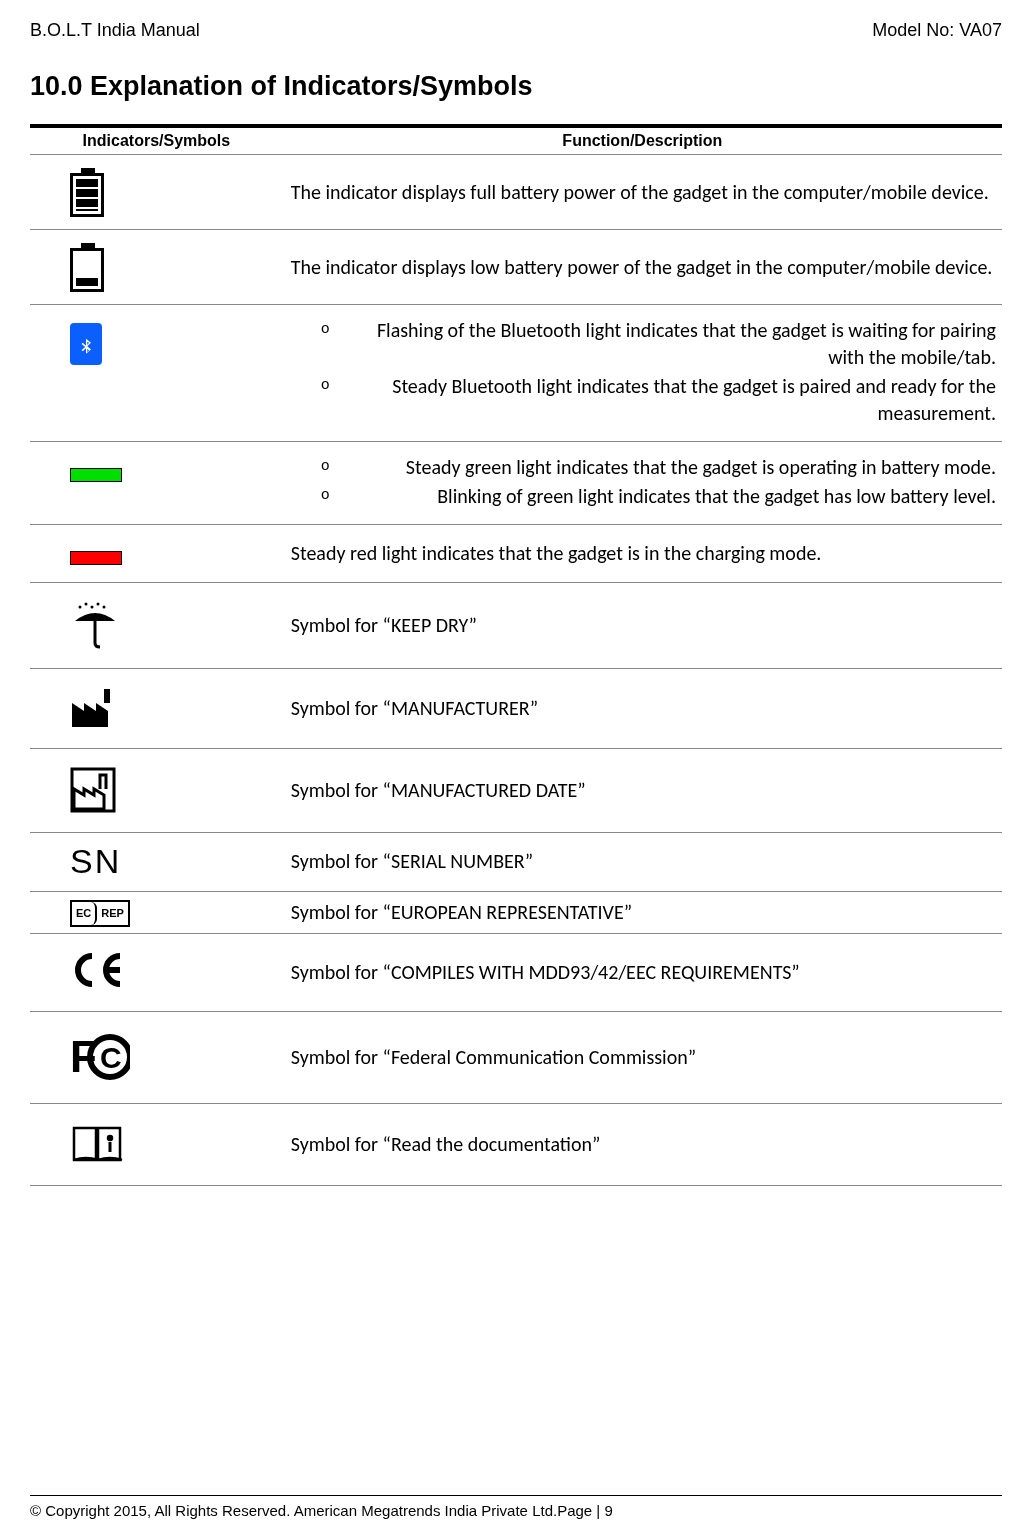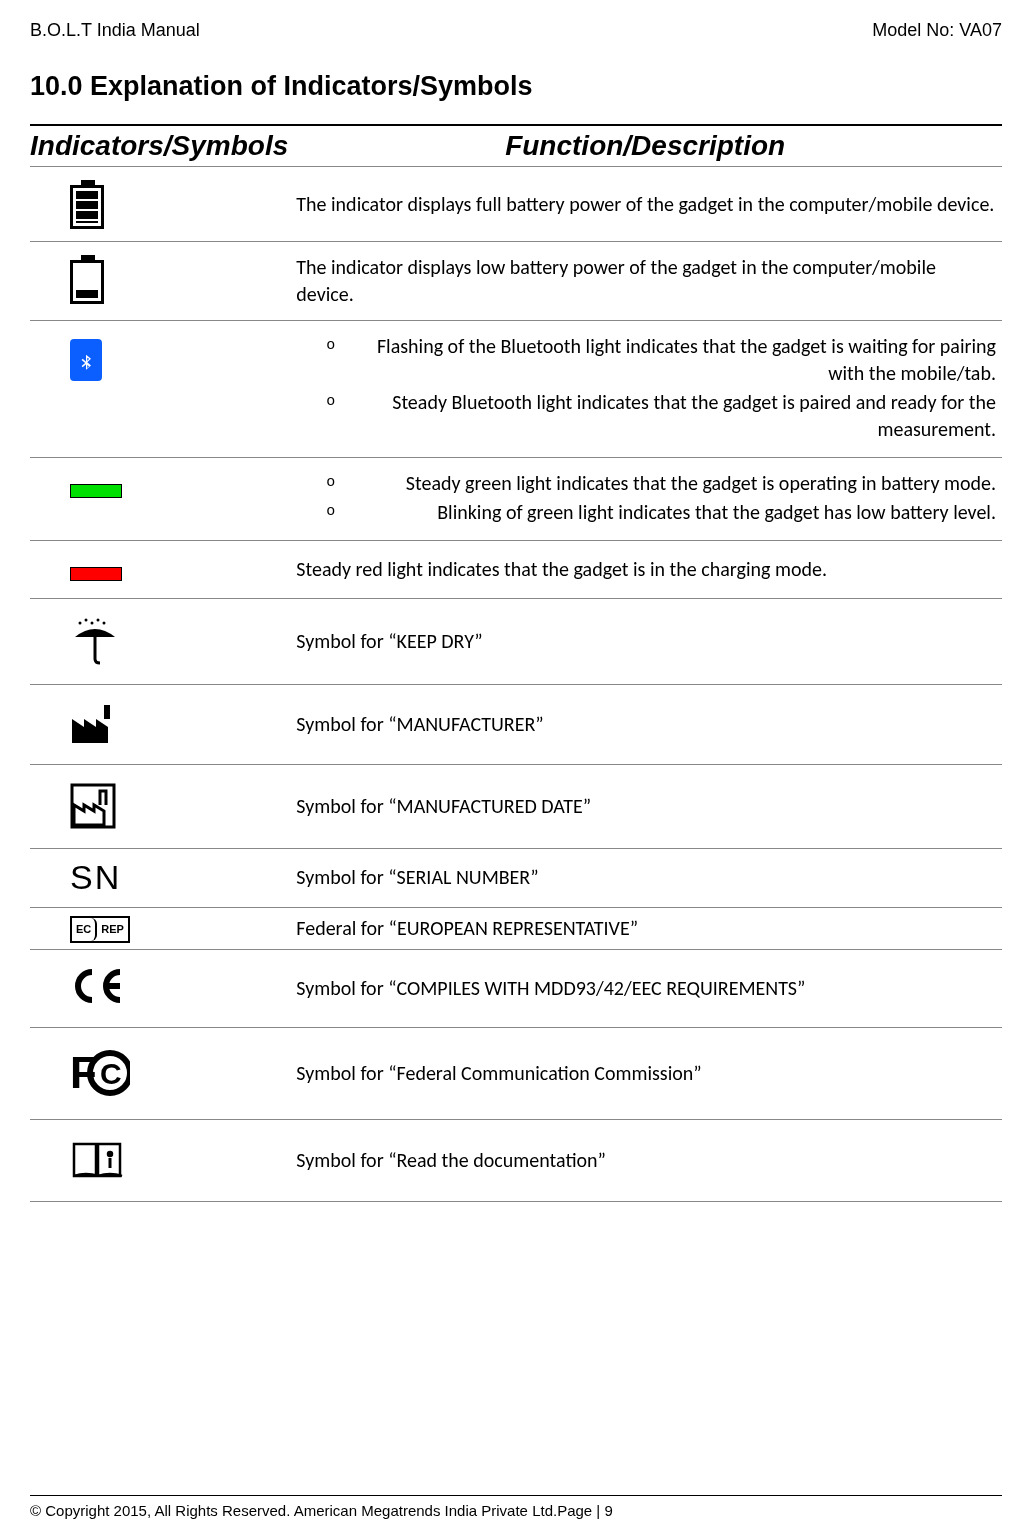--- a/index.html
+++ b/index.html
@@ -9,21 +9,21 @@
     color: #000;
     background: #fff;
     width: 1022px;
     height: 1539px;
     padding: 20px 20px 20px 30px;
     position: relative;
   }
   .header { display: flex; justify-content: space-between; font-size: 18px; margin-bottom: 30px; }
   h1 { font-size: 27px; font-weight: bold; font-family: 'Trebuchet MS', Tahoma, sans-serif; margin-bottom: 22px; }
   table { width: 100%; border-collapse: collapse; }
-  th { font-family: Arial, sans-serif; font-size: 28px; font-weight: bold; text-align: center; border-top: 2px solid #000000; border-bottom: 1px solid #888; padding: 4px 0; font-style: italic; }
+  th { font-family: Arial, sans-serif; font-size: 16px; font-weight: bold; text-align: center; border-top: 4px solid #000000; border-bottom: 1px solid #888; padding: 4px 0; }
   th:first-child { width: 26%; }
   td { border-bottom: 1px solid #888; vertical-align: middle; padding: 12px 8px; font-family: Calibri, Arial, sans-serif; font-size: 20px; line-height: 1.35; }
   td.sym { text-align: left; padding-left: 40px; vertical-align: top; padding-top: 18px; }
   td.desc { padding-right: 6px; }
   ul { list-style: none; padding-left: 30px; }
   li { position: relative; padding-left: 22px; margin-bottom: 2px; text-align: right; }
   li::before { content: "o"; position: absolute; left: 0; font-family: 'Courier New', monospace; font-size: 15px; top: 3px; }
   .footer { position: absolute; bottom: 20px; left: 30px; right: 20px; border-top: 1px solid #000; padding-top: 6px; display: flex; justify-content: flex-start; font-family: 'Trebuchet MS', Tahoma, sans-serif; font-size: 15px; }
   
   .icon { display: inline-block; vertical-align: middle; }
@@ -151,21 +151,21 @@
     </tr>
     <tr class="tight">
       <td class="sym"><span class="icon ico-sn">SN</span></td>
       <td class="desc">Symbol for “SERIAL NUMBER”</td>
     </tr>
     <tr class="tight">
       <td class="sym"><span class="icon ico-ecrep">
             <span>EC</span>
             <span>REP</span>
           </span></td>
-      <td class="desc">Federal for “EUROPEAN REPRESENTATIVE”</td>
+      <td class="desc">Symbol for “EUROPEAN REPRESENTATIVE”</td>
     </tr>
     <tr>
       <td class="sym"><span class="icon ico-ce">
         <svg width="54" height="36" viewBox="0 0 54 36">
               <g fill="none" stroke="#000" stroke-width="6">
                 <path d="M22 4 A14 14 0 1 0 22 32"></path>
                 <path d="M50 4 A14 14 0 1 0 50 32"></path>
                 <line x1="36" y1="18" x2="50" y2="18"></line>
               </g>
             </svg>

